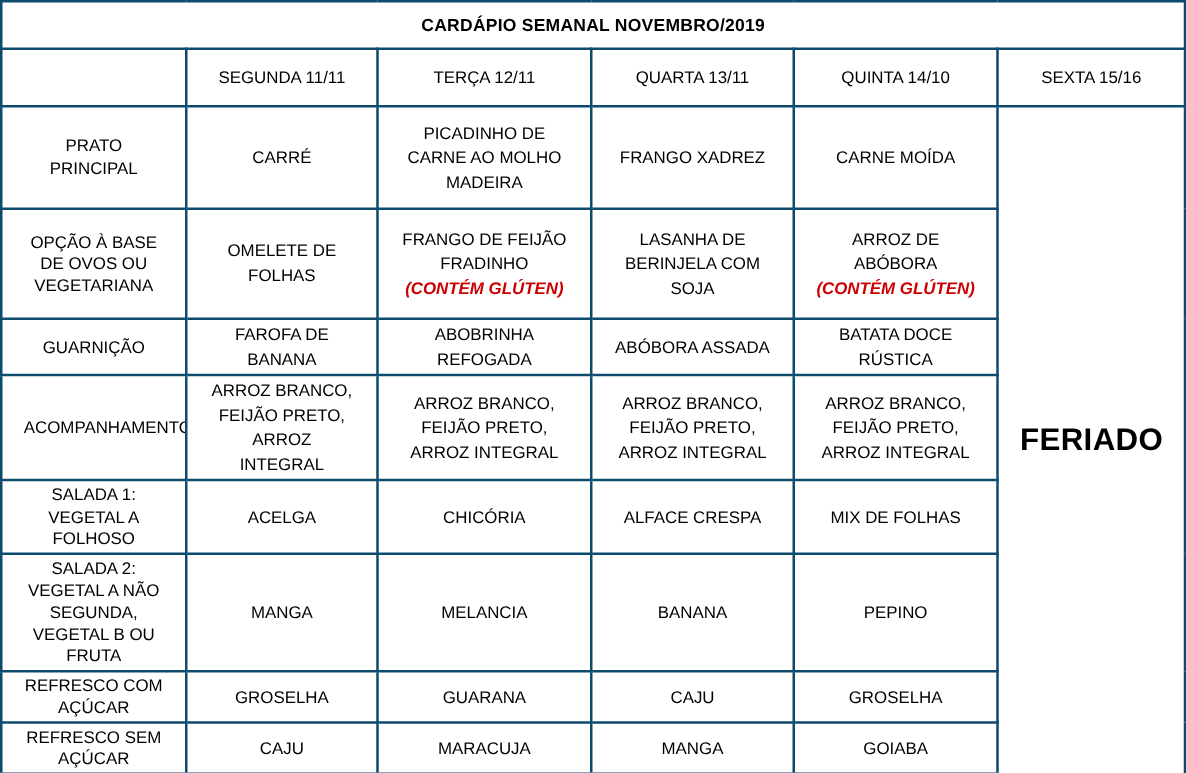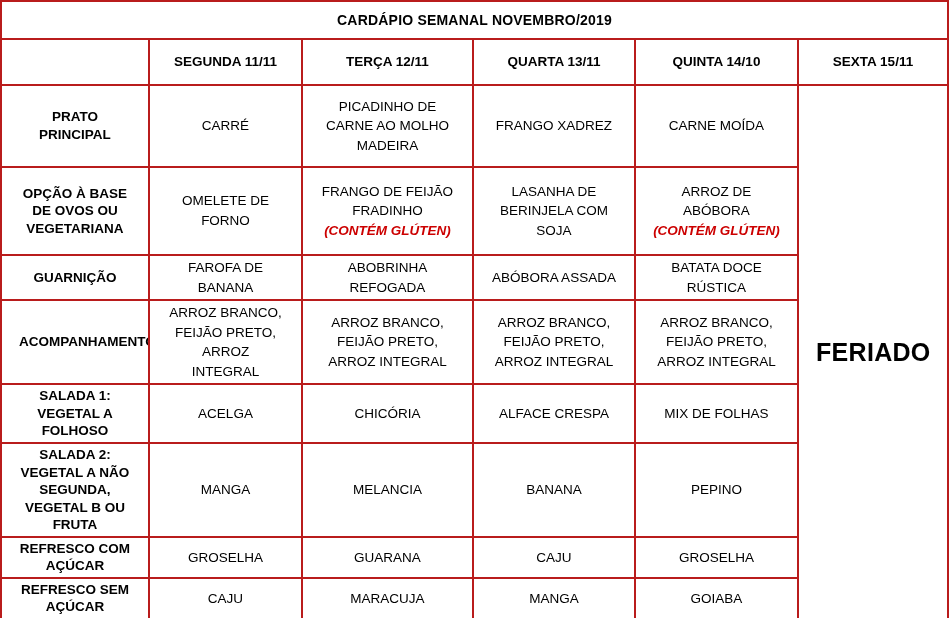--- a/index.html
+++ b/index.html
@@ -5,33 +5,33 @@
   html, body { margin: 0; padding: 0; background: #ffffff; }
   .menu-table {
     border-collapse: collapse;
     table-layout: fixed;
     width: 947px;
     font-family: "Liberation Sans", sans-serif;
     color: #000000;
     background: #ffffff;
   }
   .menu-table th, .menu-table td {
-    border: 2px solid #b91c1c;
+    border: 2px solid #0c4a6e;
     text-align: center;
     vertical-align: middle;
     padding: 2px 17px;
     overflow: hidden;
   }
   .title-cell {
     font-weight: bold;
     font-size: 14px;
     letter-spacing: 0.2px;
   }
   .menu-table th {
-    font-weight: bold;
+    font-weight: normal;
     font-size: 13.5px;
     line-height: 1.3;
   }
   .menu-table td.dish {
     font-size: 13.5px;
     font-weight: normal;
     line-height: 1.45;
   }
   .gluten-note {
     color: var(--gluten-red, #cc0000);
@@ -64,35 +64,35 @@
       <tr style="height:38px">
     <td class="title-cell" colspan="6">CARDÁPIO SEMANAL NOVEMBRO/2019</td>
   </tr>
 
   <tr style="height:46px">
     <th></th>
     <th>SEGUNDA  11/11</th>
     <th>TERÇA 12/11</th>
     <th>QUARTA 13/11</th>
     <th>QUINTA 14/10</th>
-    <th>SEXTA 15/11</th>
+    <th>SEXTA 15/16</th>
   </tr>
 
   <tr style="height:82px">
     <th>PRATO PRINCIPAL</th>
     <td class="dish">CARRÉ</td>
     <td class="dish">PICADINHO  DE CARNE  AO MOLHO MADEIRA</td>
     <td class="dish">FRANGO XADREZ</td>
     <td class="dish">CARNE MOÍDA</td>
     <td class="holiday-cell" rowspan="8">FERIADO</td>
   </tr>
 
   <tr style="height:88px">
     <th>OPÇÃO À BASE DE OVOS OU VEGETARIANA</th>
-    <td class="dish">OMELETE DE FORNO</td>
+    <td class="dish">OMELETE DE FOLHAS</td>
     <td class="dish">
       <div>FRANGO DE FEIJÃO FRADINHO</div>
       <div class="gluten-note">(CONTÉM GLÚTEN)</div>
     </td>
     <td class="dish">LASANHA DE BERINJELA COM SOJA</td>
     <td class="dish">
       <div>ARROZ DE ABÓBORA</div>
       <div class="gluten-note">(CONTÉM GLÚTEN)</div>
     </td>
   </tr>

